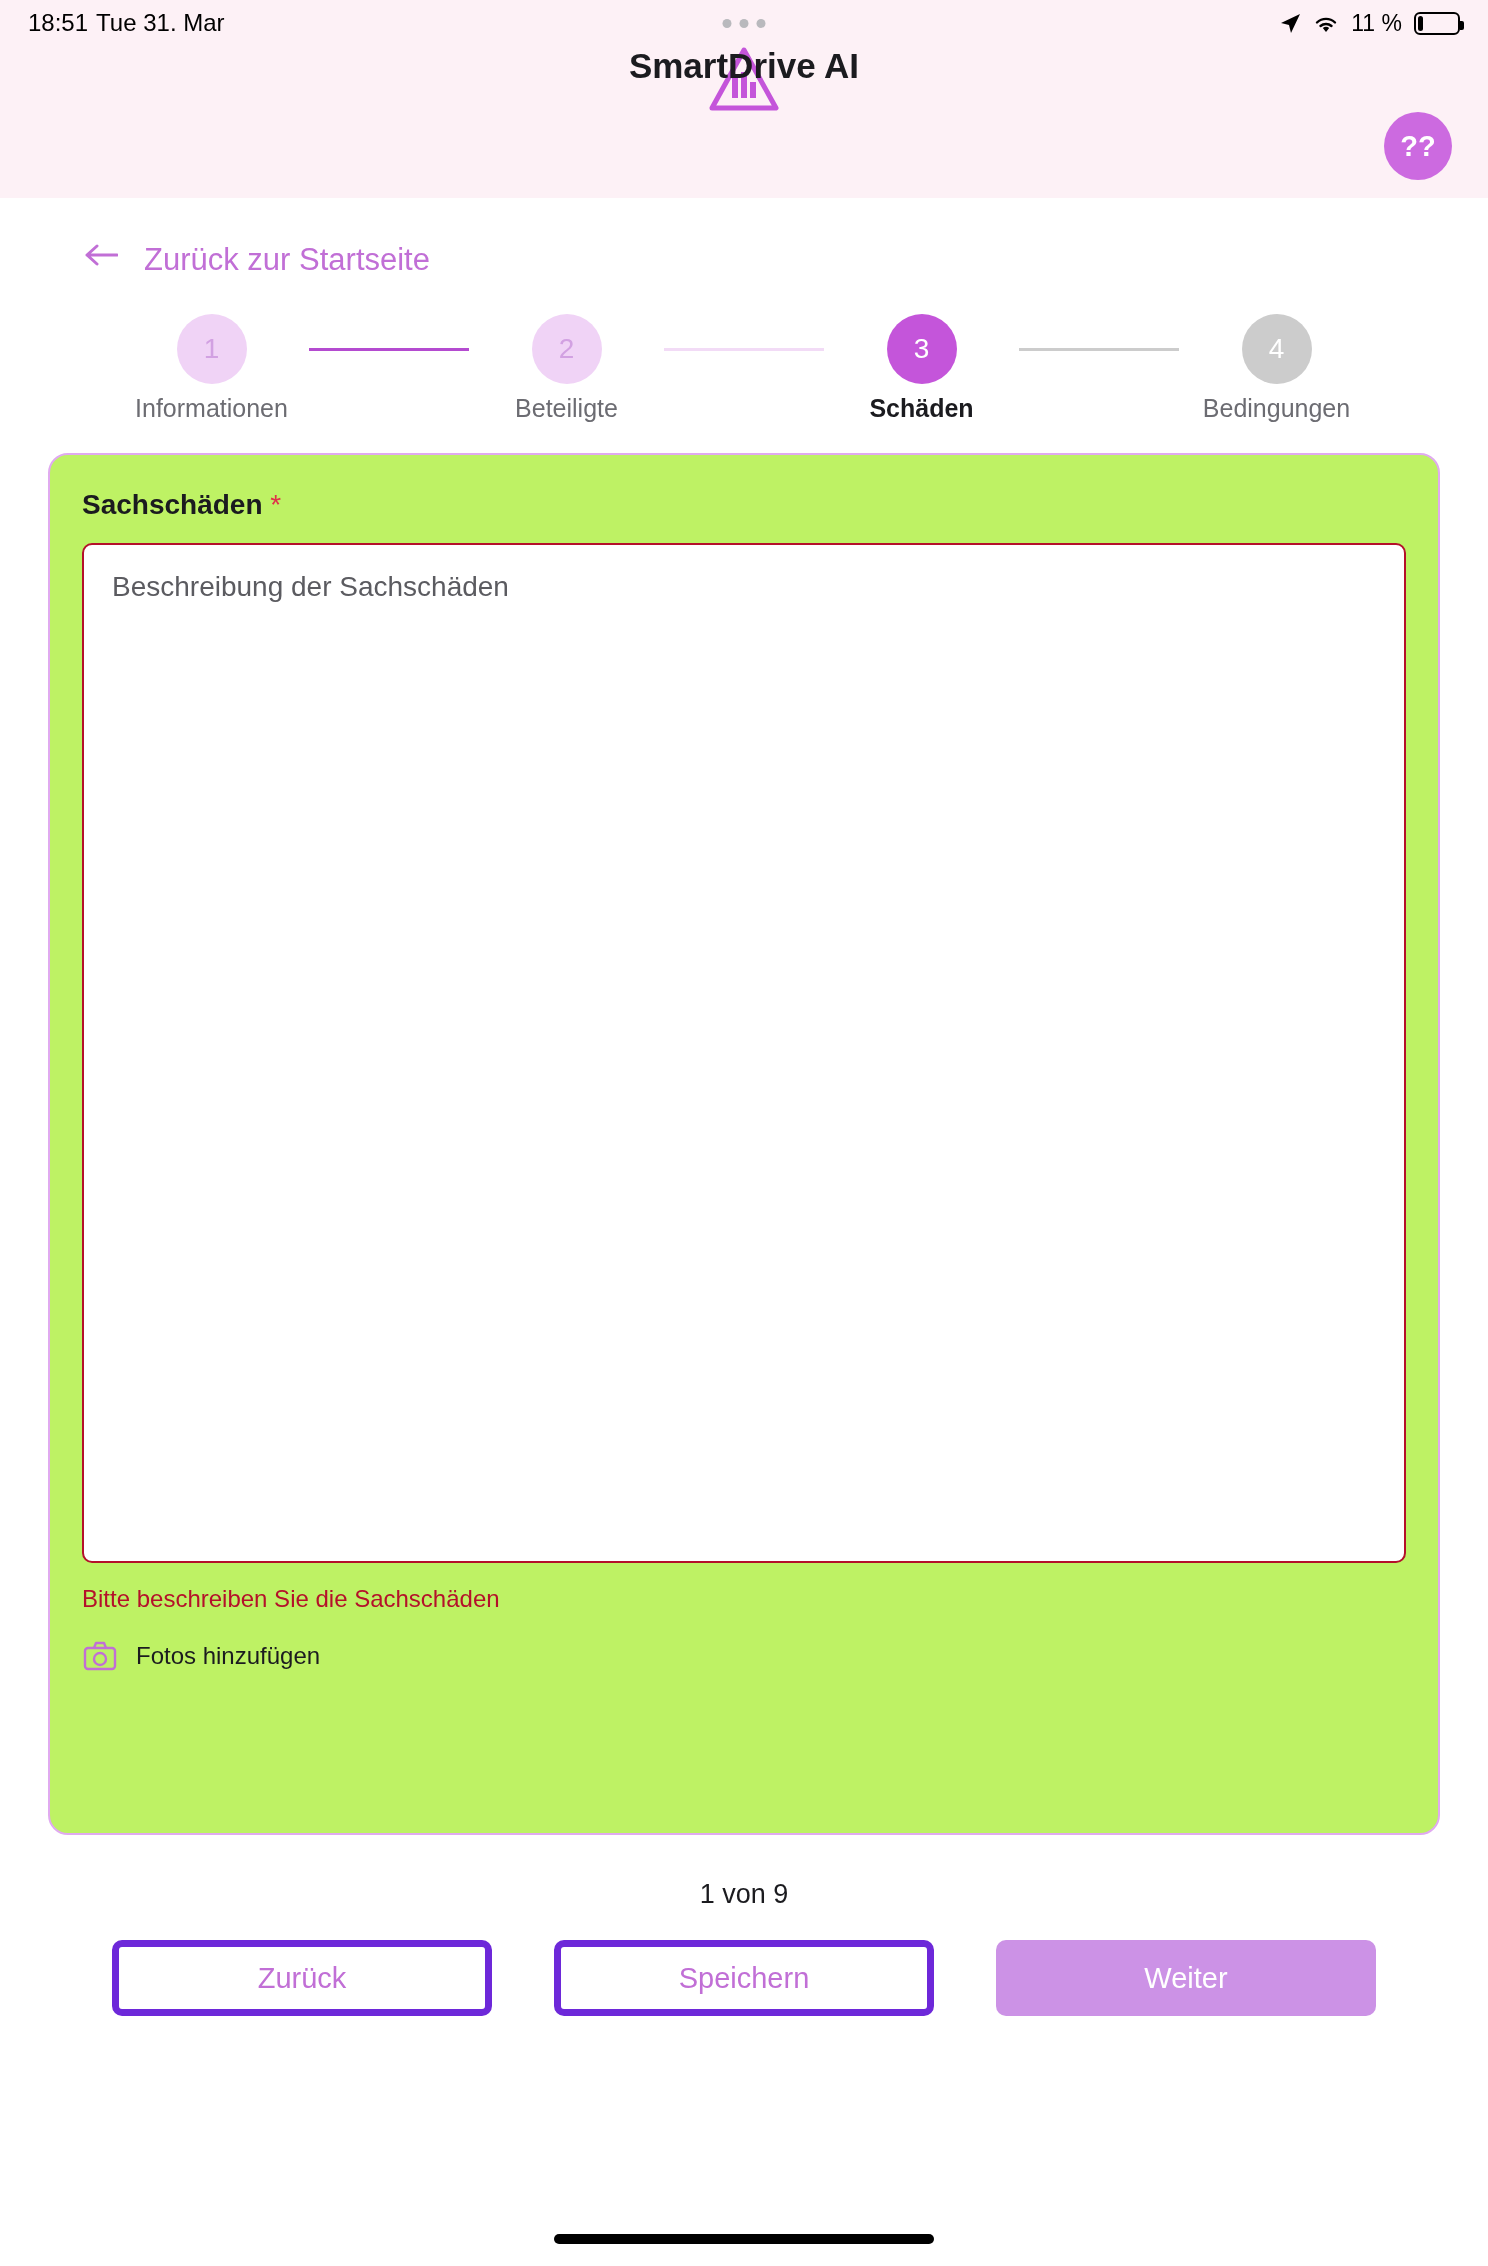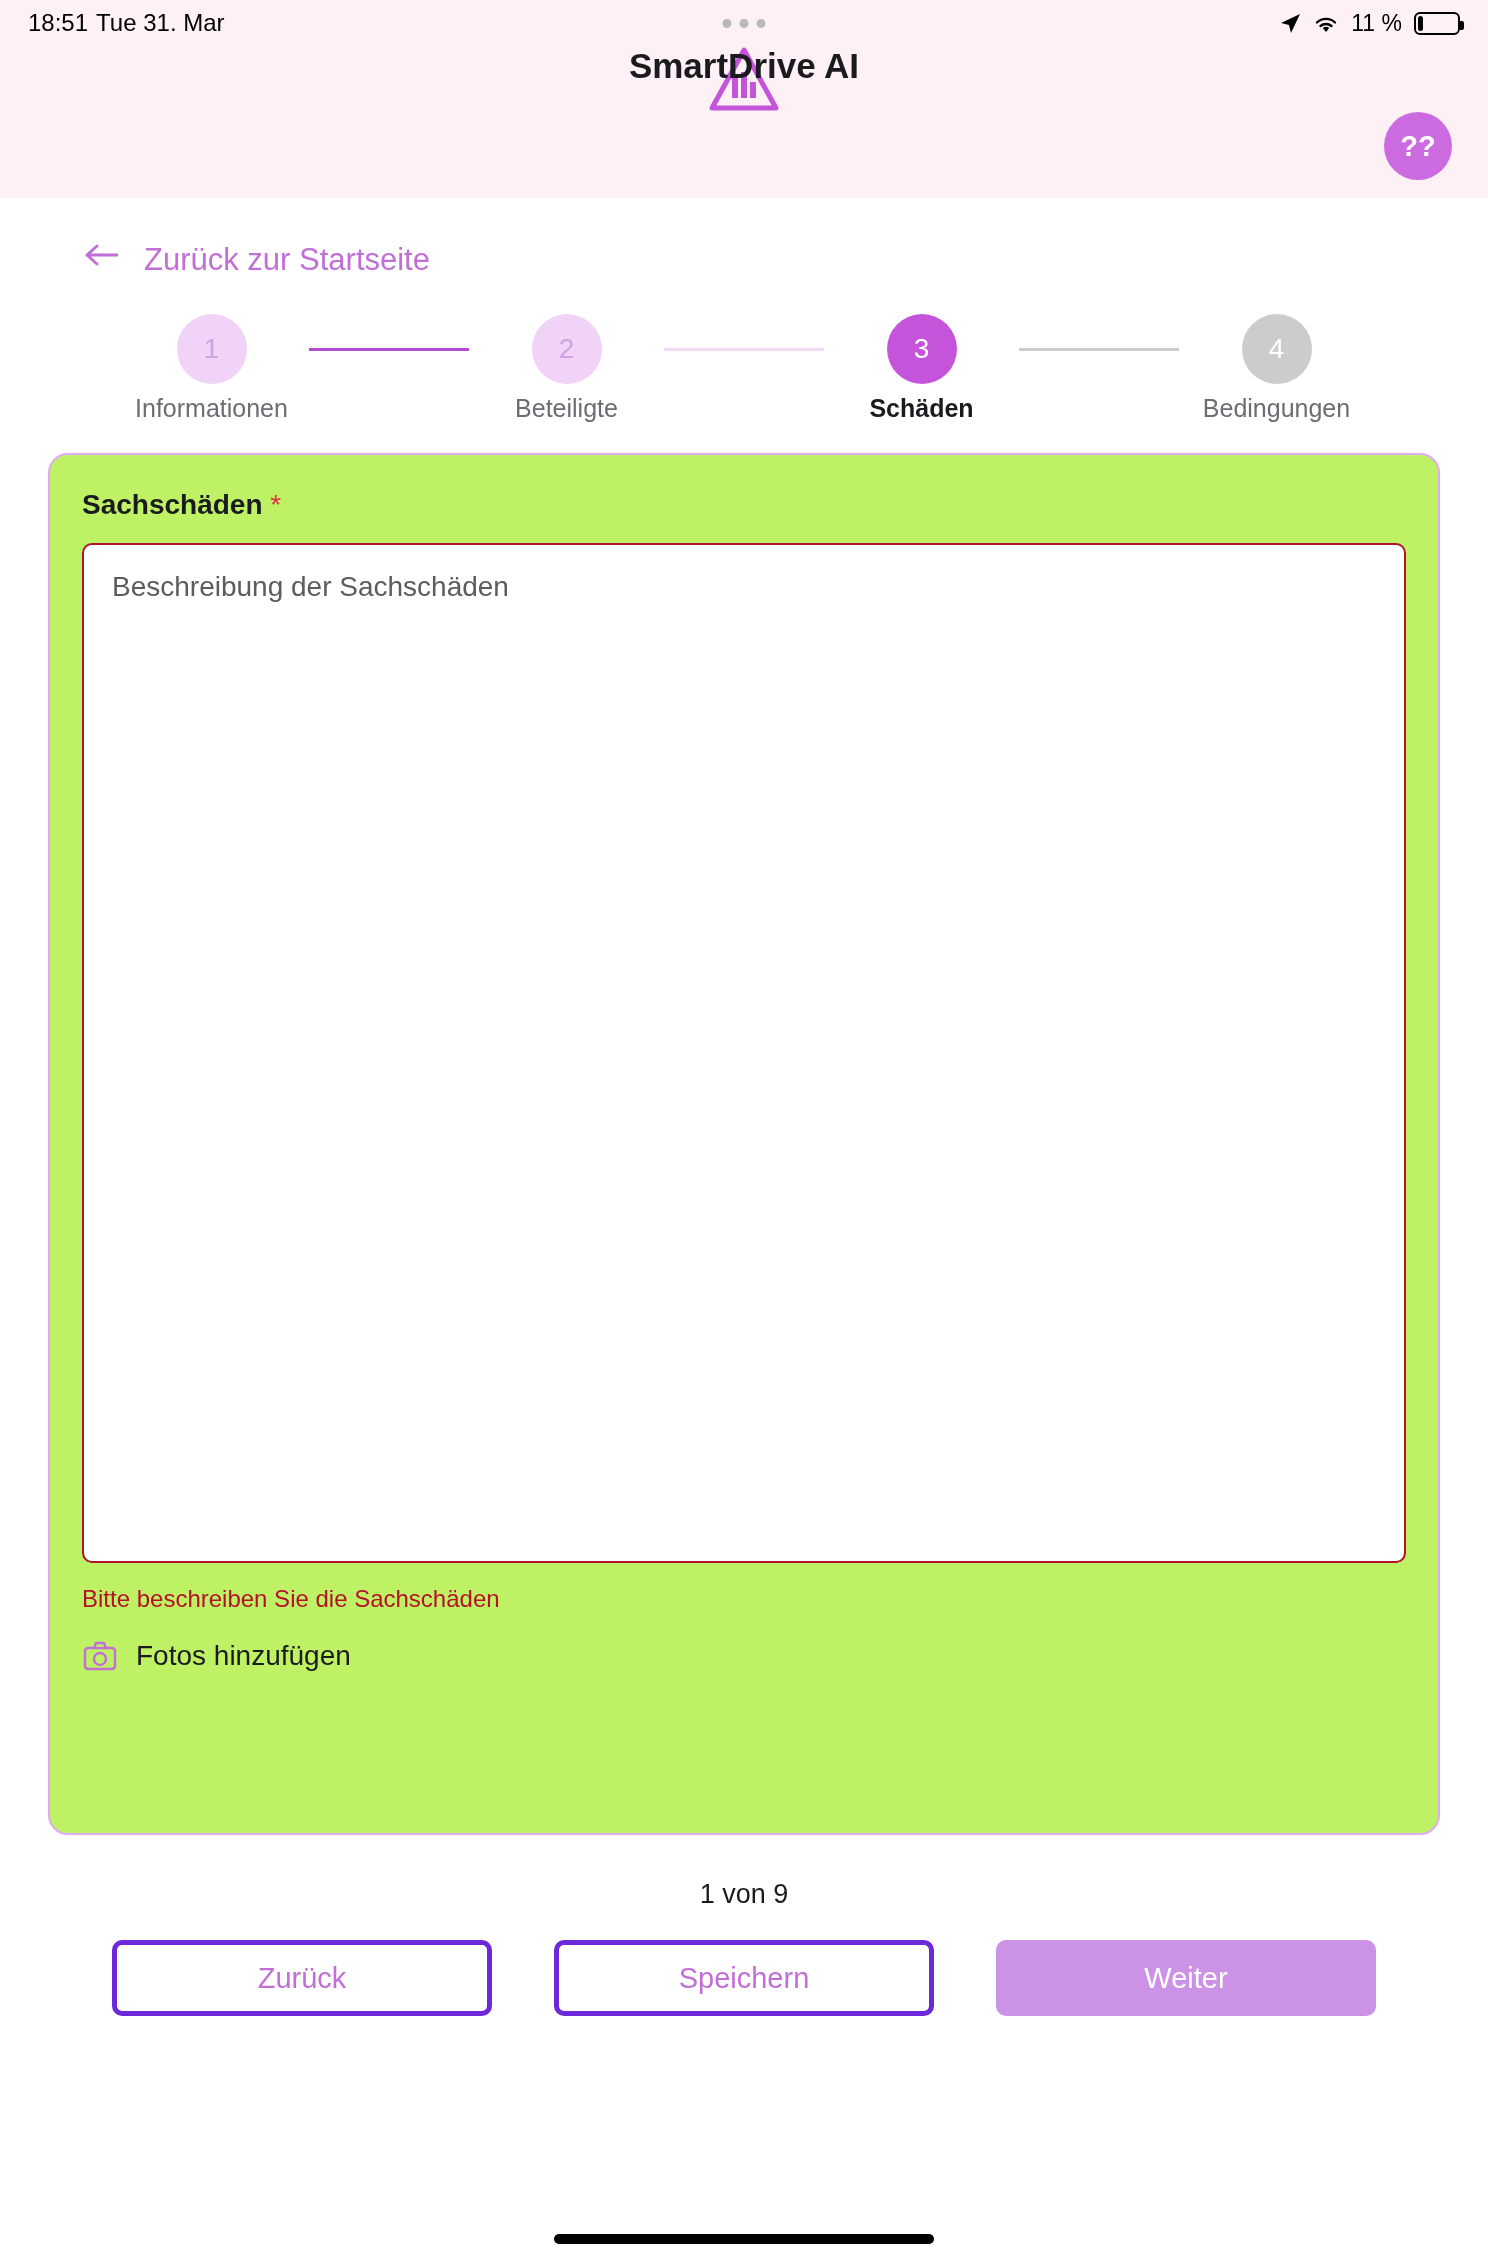--- a/index.html
+++ b/index.html
@@ -183,21 +183,21 @@
   }
   .photo-row {
     margin-top: 26px;
     display: flex;
     align-items: center;
     gap: 18px;
     cursor: pointer;
     width: max-content;
   }
   .cam-icon { width: 36px; height: 34px; display: block; }
-  .photo-label { font-size: 28px; color: #1b1b1f; }
+  .photo-label { font-size: 24px; color: #1b1b1f; }
   .photo-space { height: 120px; }
 
   
   .page-count {
     text-align: center;
     font-size: 27px;
     color: #1b1b1f;
     margin-top: 44px;
   }
   .btn-row {
@@ -210,21 +210,21 @@
   .btn {
     height: 76px;
     border-radius: 10px;
     font-size: 29px;
     display: flex; align-items: center; justify-content: center;
     cursor: pointer;
     font-family: "Liberation Sans", sans-serif;
   }
   .btn-outline {
     width: 380px;
-    border: 5px solid #6d28d9;
+    border: 7px solid #6d28d9;
     background: #fff;
     color: #c16fd6;
   }
   .btn-primary {
     width: 380px;
     border: none;
     background: #cc92e6;
     color: #ffffff;
   }
 

